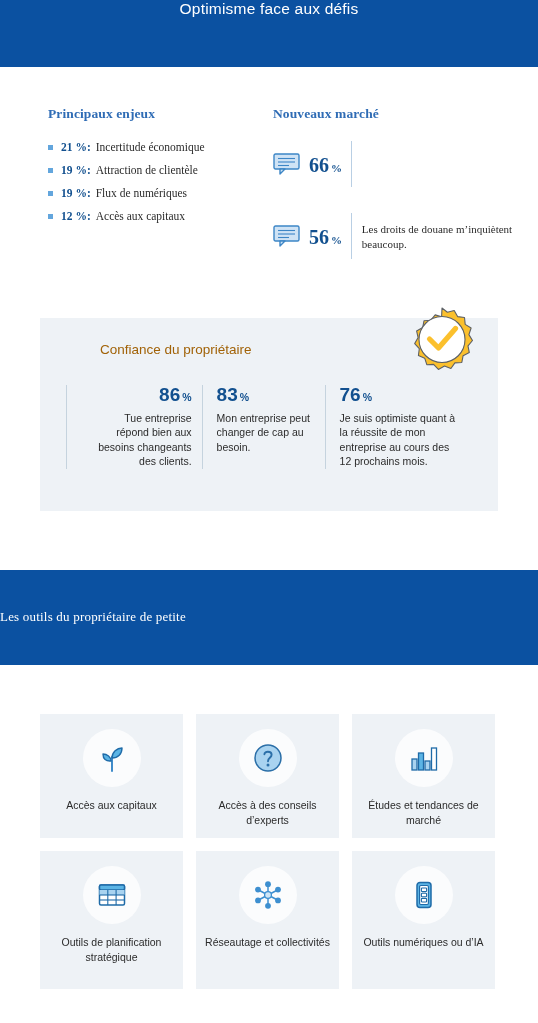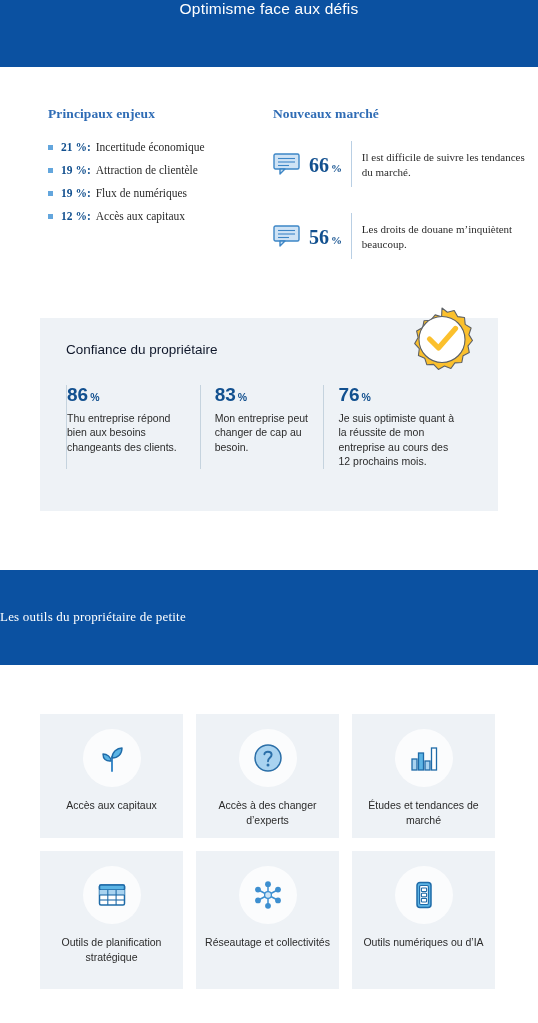--- a/index.html
+++ b/index.html
@@ -116,39 +116,40 @@
 
   
   .conf-card {
     position: relative;
     margin: 33px 40px 0 40px;
     background: #eef2f6;
     height: 193px;
     padding: 24px 26px 0 26px;
   }
   .conf-title {
-    color: #0f172a;
+    color: #a16207;
     font-size: 13.5px;
     font-weight: 400;
     margin-bottom: 28px;
+    margin-left: 34px;
   }
   .badge {
     position: absolute;
     top: -12px;
     right: 22px;
     width: 68px;
     height: 68px;
   }
   .conf-stats { display: flex; }
   .conf-stat {
     padding-left: 14px;
     padding-right: 10px;
     border-left: 1px solid #c5d3de;
   }
-  .conf-stat:first-child { padding-left: 0; }
+  .conf-stat:first-child { padding-left: 24px; text-align: right; }
   .stat-num {
     color: #12508f;
     font-weight: 700;
     font-size: 19px;
     line-height: 1;
     margin-bottom: 7px;
   }
   .stat-num .pct-sign {
     font-size: 10.5px;
     margin-left: 2px;
@@ -252,21 +253,20 @@
             <path d="M7 16 L7 21 L12 16 Z" fill="#cfe3f5" stroke="#3d86c6" stroke-width="1.4" stroke-linejoin="round"></path>
             <line x1="5" y1="5.5" x2="22" y2="5.5" stroke="#3d86c6" stroke-width="1.1"></line>
             <line x1="5" y1="9" x2="22" y2="9" stroke="#3d86c6" stroke-width="1.1"></line>
             <line x1="5" y1="12.5" x2="16" y2="12.5" stroke="#3d86c6" stroke-width="1.1"></line>
           </svg>
         </span>
         <span class="bubble-pct">
           <span>66</span><span class="pct-sign">%</span>
         </span>
         <span class="bubble-divider"></span>
-        <span class="bubble-text">Il est difficile de suivre les tendances du marché.</span>
       </div>
 
       <div class="bubble-row">
         <span class="bubble-icon">
           <svg width="27" height="22" viewBox="0 0 27 22">
             <rect x="1" y="1" width="25" height="15" rx="1.5" fill="#cfe3f5" stroke="#3d86c6" stroke-width="1.4"></rect>
             <path d="M7 16 L7 21 L12 16 Z" fill="#cfe3f5" stroke="#3d86c6" stroke-width="1.4" stroke-linejoin="round"></path>
             <line x1="5" y1="5.5" x2="22" y2="5.5" stroke="#3d86c6" stroke-width="1.1"></line>
             <line x1="5" y1="9" x2="22" y2="9" stroke="#3d86c6" stroke-width="1.1"></line>
             <line x1="5" y1="12.5" x2="16" y2="12.5" stroke="#3d86c6" stroke-width="1.1"></line>
@@ -290,21 +290,21 @@
       </svg>
     </div>
 
     <div class="conf-title">Confiance du propriétaire</div>
 
     <div class="conf-stats">
       <div class="conf-stat w1">
         <div class="stat-num">
           <span>86</span><span class="pct-sign">%</span>
         </div>
-        <div class="stat-text">Thu entreprise répond bien aux besoins changeants des clients.</div>
+        <div class="stat-text">Tue entreprise répond bien aux besoins changeants des clients.</div>
       </div>
       <div class="conf-stat w2">
         <div class="stat-num">
           <span>83</span><span class="pct-sign">%</span>
         </div>
         <div class="stat-text">Mon entreprise peut changer de cap au besoin.</div>
       </div>
       <div class="conf-stat w3">
         <div class="stat-num">
           <span>76</span><span class="pct-sign">%</span>
@@ -332,21 +332,21 @@
     </div>
 
     <div class="tool-card">
       <div class="tool-icon-circle">
         <svg width="32" height="32" viewBox="0 0 32 32">
           <circle cx="16" cy="16" r="13" fill="#a9d3f0" stroke="#2b6fa8" stroke-width="1.5"></circle>
           <path d="M12.4 12.2 C12.4 8.9, 19.6 8.9, 19.6 12.8 C19.6 15.8, 16 15.9, 16 19.2" fill="none" stroke="#2b6fa8" stroke-width="1.9" stroke-linecap="round"></path>
           <circle cx="16" cy="23" r="1.5" fill="#2b6fa8"></circle>
         </svg>
       </div>
-      <div class="tool-label">Accès à des changer d’experts</div>
+      <div class="tool-label">Accès à des conseils d’experts</div>
     </div>
 
     <div class="tool-card">
       <div class="tool-icon-circle">
         <svg width="32" height="32" viewBox="0 0 32 32">
           <rect x="4" y="17" width="5" height="11" fill="#a9d3f0" stroke="#1f6ba8" stroke-width="1.3"></rect>
           <rect x="10.5" y="11" width="5" height="17" fill="#5bb4e5" stroke="#1f6ba8" stroke-width="1.3"></rect>
           <rect x="17" y="19" width="5" height="9" fill="#a9d3f0" stroke="#1f6ba8" stroke-width="1.3"></rect>
           <rect x="23.5" y="6" width="5" height="22" fill="#ffffff" stroke="#1f6ba8" stroke-width="1.3"></rect>
         </svg>

